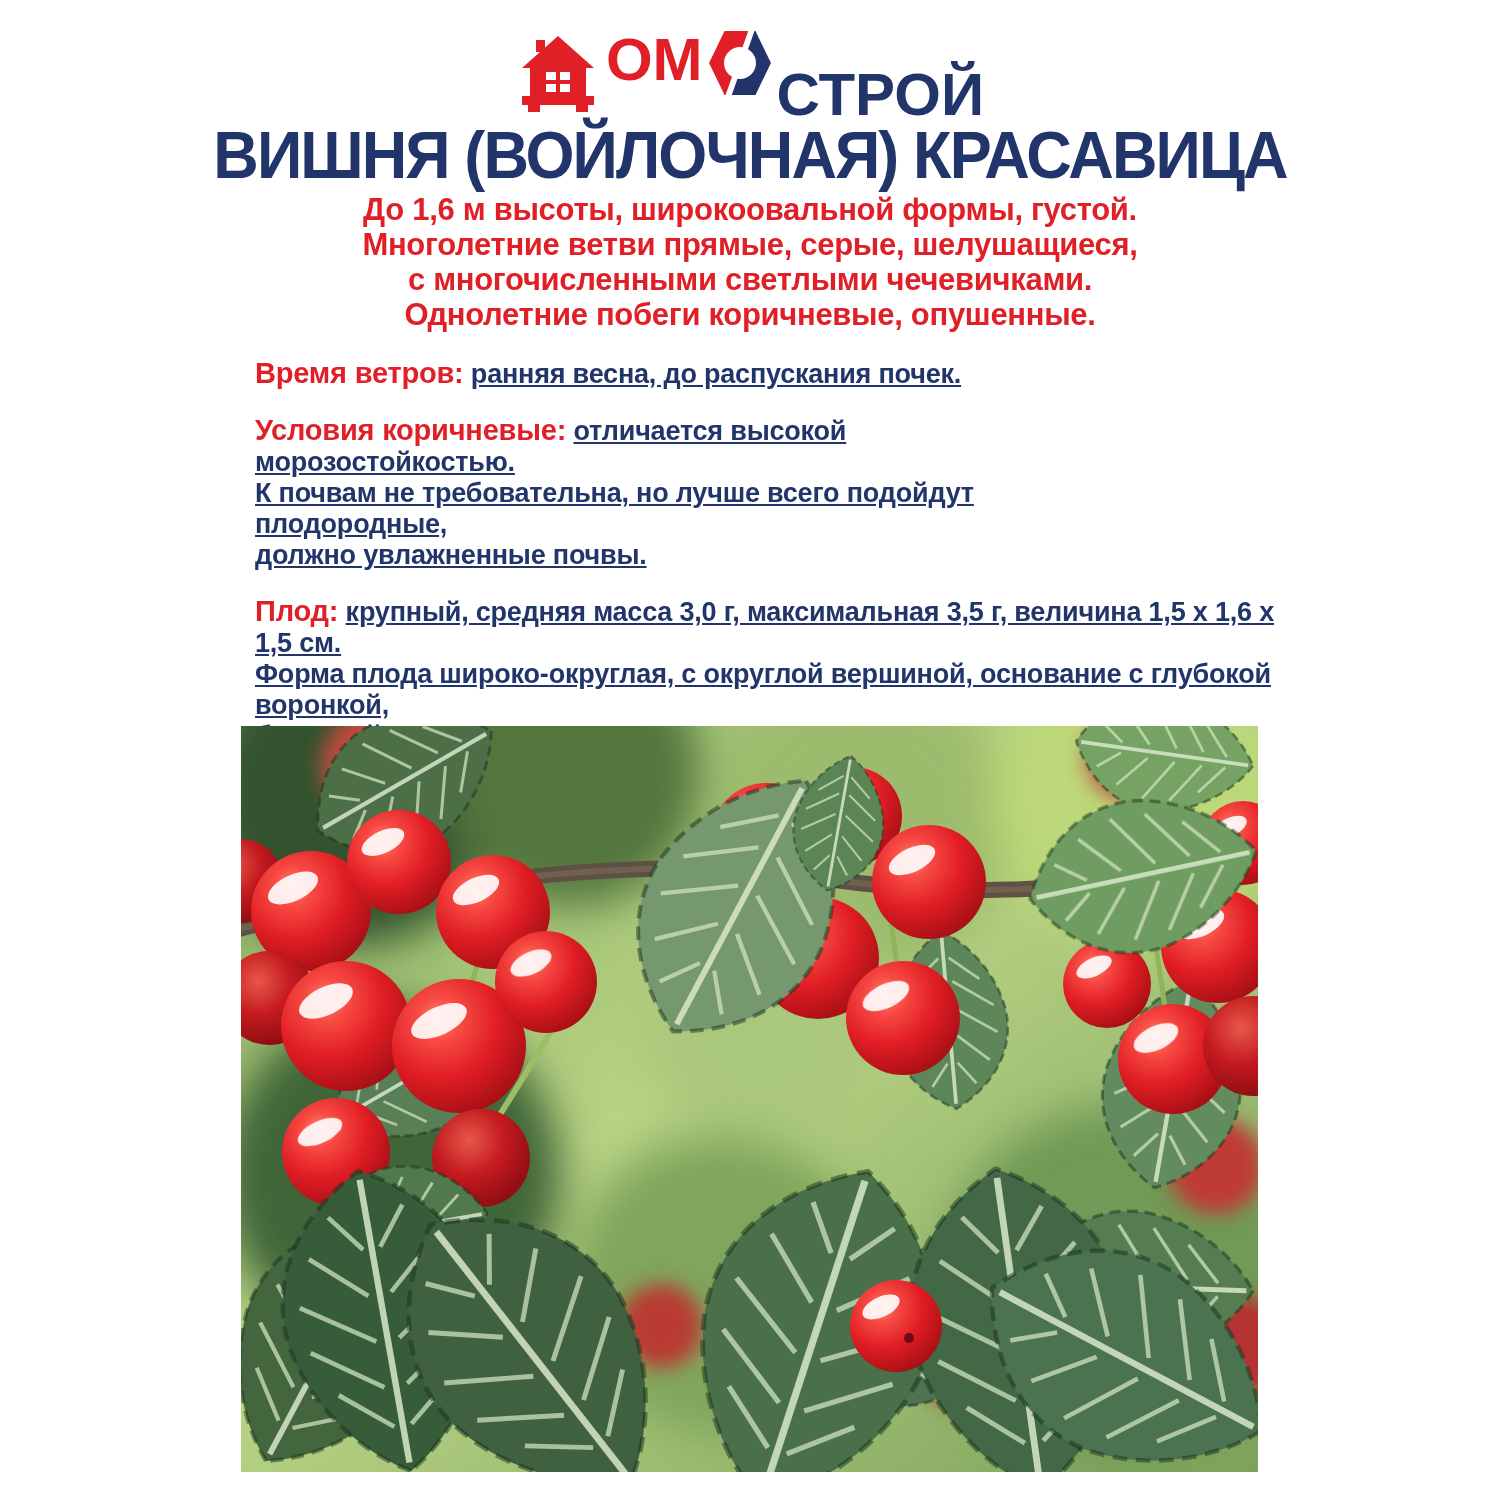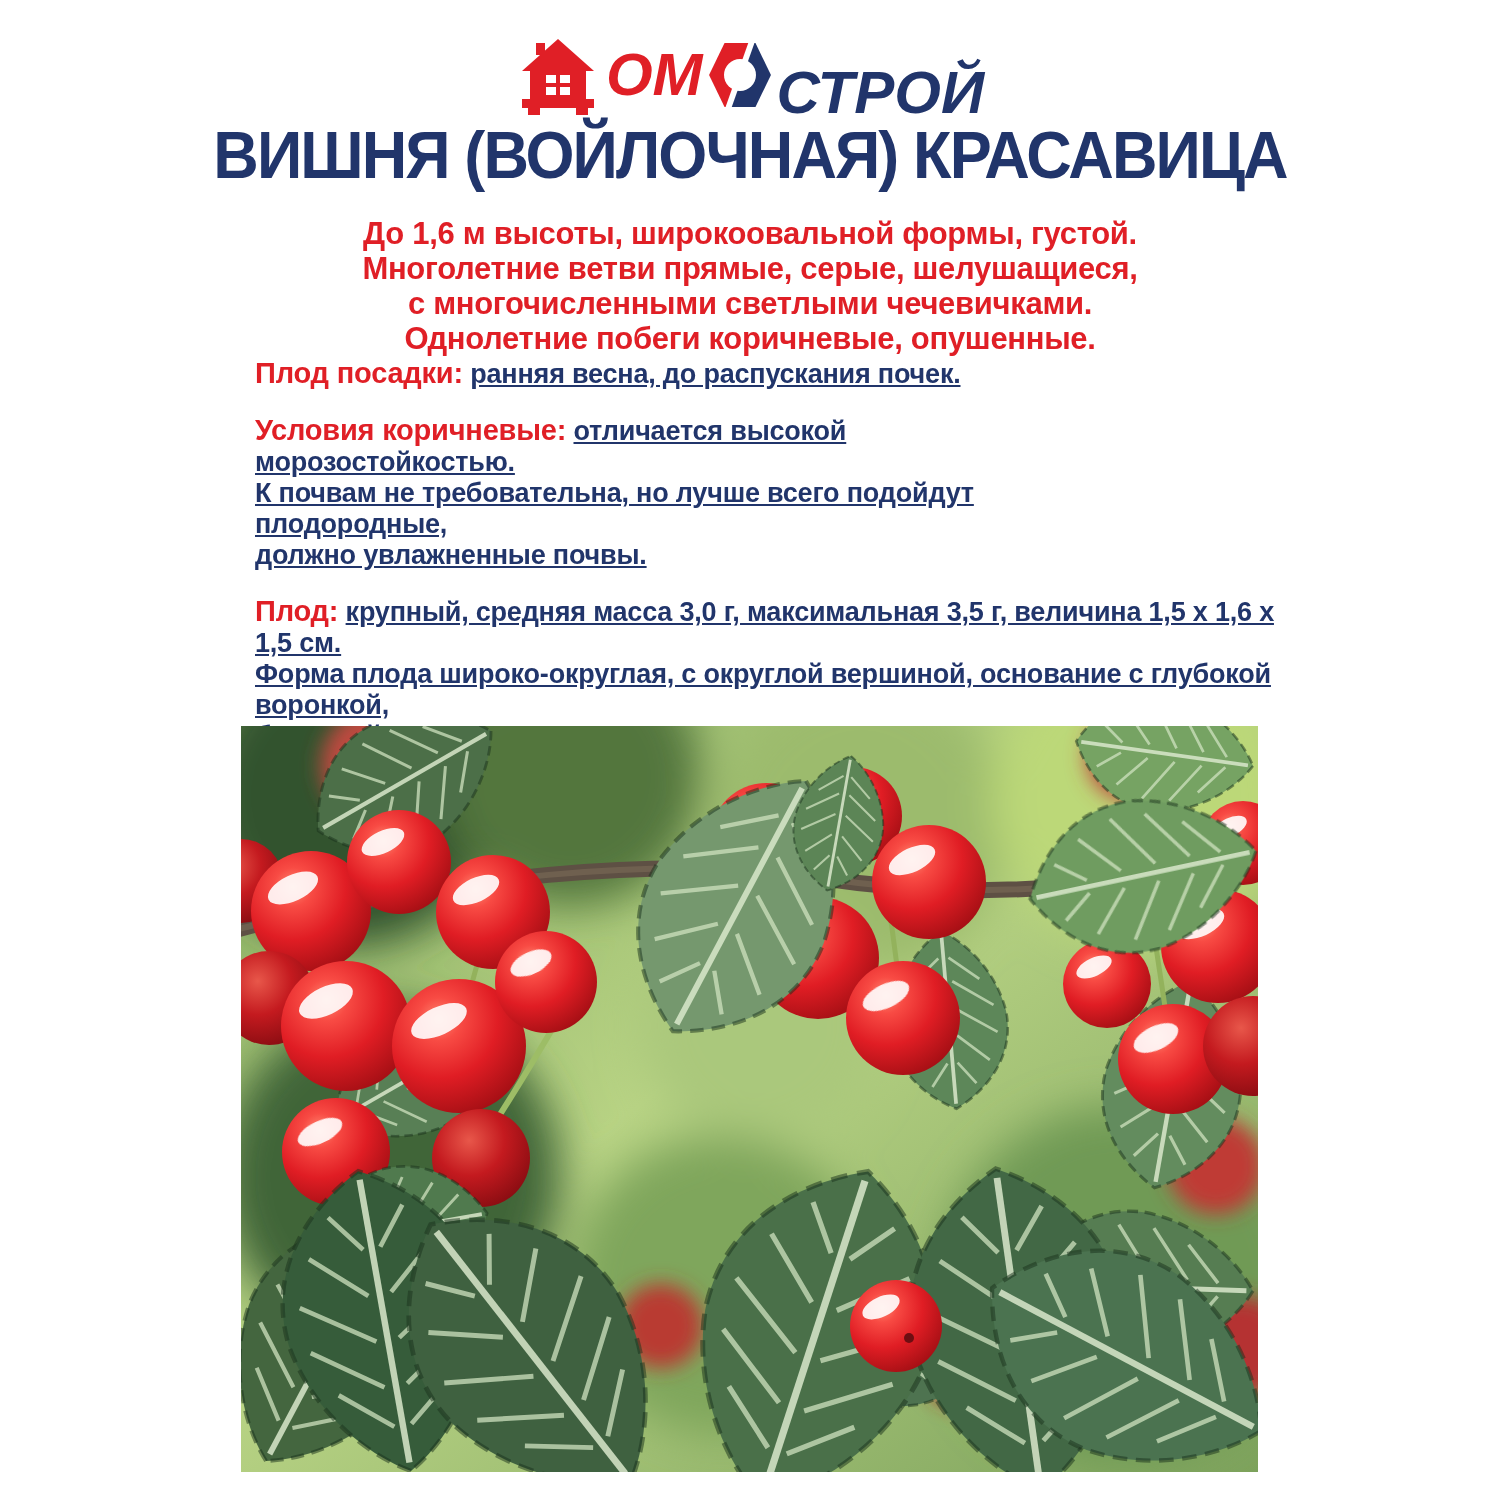--- a/index.html
+++ b/index.html
@@ -1,33 +1,33 @@
 <!DOCTYPE html>
 <html lang="ru" style="--red: #e01f26; --navy: #21356b;"><head>
 <meta charset="utf-8">
 <style>
   html,body{margin:0;padding:0;background:#ffffff;}
   body{width:1500px;height:1500px;font-family:"Liberation Sans",sans-serif;}
   .page{position:relative;width:1500px;height:1500px;background:#ffffff;overflow:hidden;}
 
   
   .logo{position:absolute;top:30px;left:0;width:100%;height:90px;
-        display:flex;justify-content:center;align-items:center;gap:4px;font-style:italic;}
+        display:flex;justify-content:center;gap:4px;}
   .logo svg{display:block;}
   .brand-word{font-weight:bold;font-size:60px;letter-spacing:0;line-height:1;}
   .brand-dom{color:var(--red,#e01f26);margin-left:2px;}
   .brand-stroy{color:var(--navy,#21356b);margin-top:35px;}
 
   
   .title{position:absolute;top:116px;left:0;width:100%;text-align:center;
          color:var(--navy,#21356b);font-weight:bold;font-size:67px;letter-spacing:-2px;
          transform:scaleX(.94);transform-origin:50% 0;white-space:nowrap;}
 
   
-  .intro{position:absolute;top:216px;left:0;width:100%;text-align:center;
+  .intro{position:absolute;top:192px;left:0;width:100%;text-align:center;
          color:var(--red,#e01f26);font-weight:bold;font-size:31px;line-height:35px;
          white-space:pre-line;letter-spacing:-0.3px;}
 
   
   .sections{position:absolute;top:358px;left:255px;width:1020px;}
   .sec{margin:0 0 25px 0;color:var(--navy,#21356b);font-weight:bold;
        font-size:27px;line-height:31px;letter-spacing:-0.2px;}
   .sec .lbl{color:var(--red,#e01f26);font-size:29px;}
   .sec .txt{white-space:pre-line;text-decoration:underline;}
   .sec-conditions{max-width:850px;}
@@ -68,21 +68,21 @@
   </div>
 
   <div class="title">ВИШНЯ (ВОЙЛОЧНАЯ) КРАСАВИЦА</div>
 
   <div class="intro">До 1,6 м высоты, широкоовальной формы, густой.
 Многолетние ветви прямые, серые, шелушащиеся,
 с многочисленными светлыми чечевичками.
 Однолетние побеги коричневые, опушенные.</div>
 
   <div class="sections">
-    <p class="sec"><span class="lbl">Плод посадки:</span>
+    <p class="sec"><span class="lbl">Время ветров:</span>
       <span class="txt">ранняя весна, до распускания почек.</span></p>
 
     <p class="sec sec-conditions"><span class="lbl">Условия коричневые:</span>
       <span class="txt">отличается высокой морозостойкостью.
 К почвам не требовательна, но лучше всего подойдут плодородные,
 должно увлажненные почвы.</span></p>
 
 
 
     <p class="sec sec-fruit"><span class="lbl">Плод:</span>

